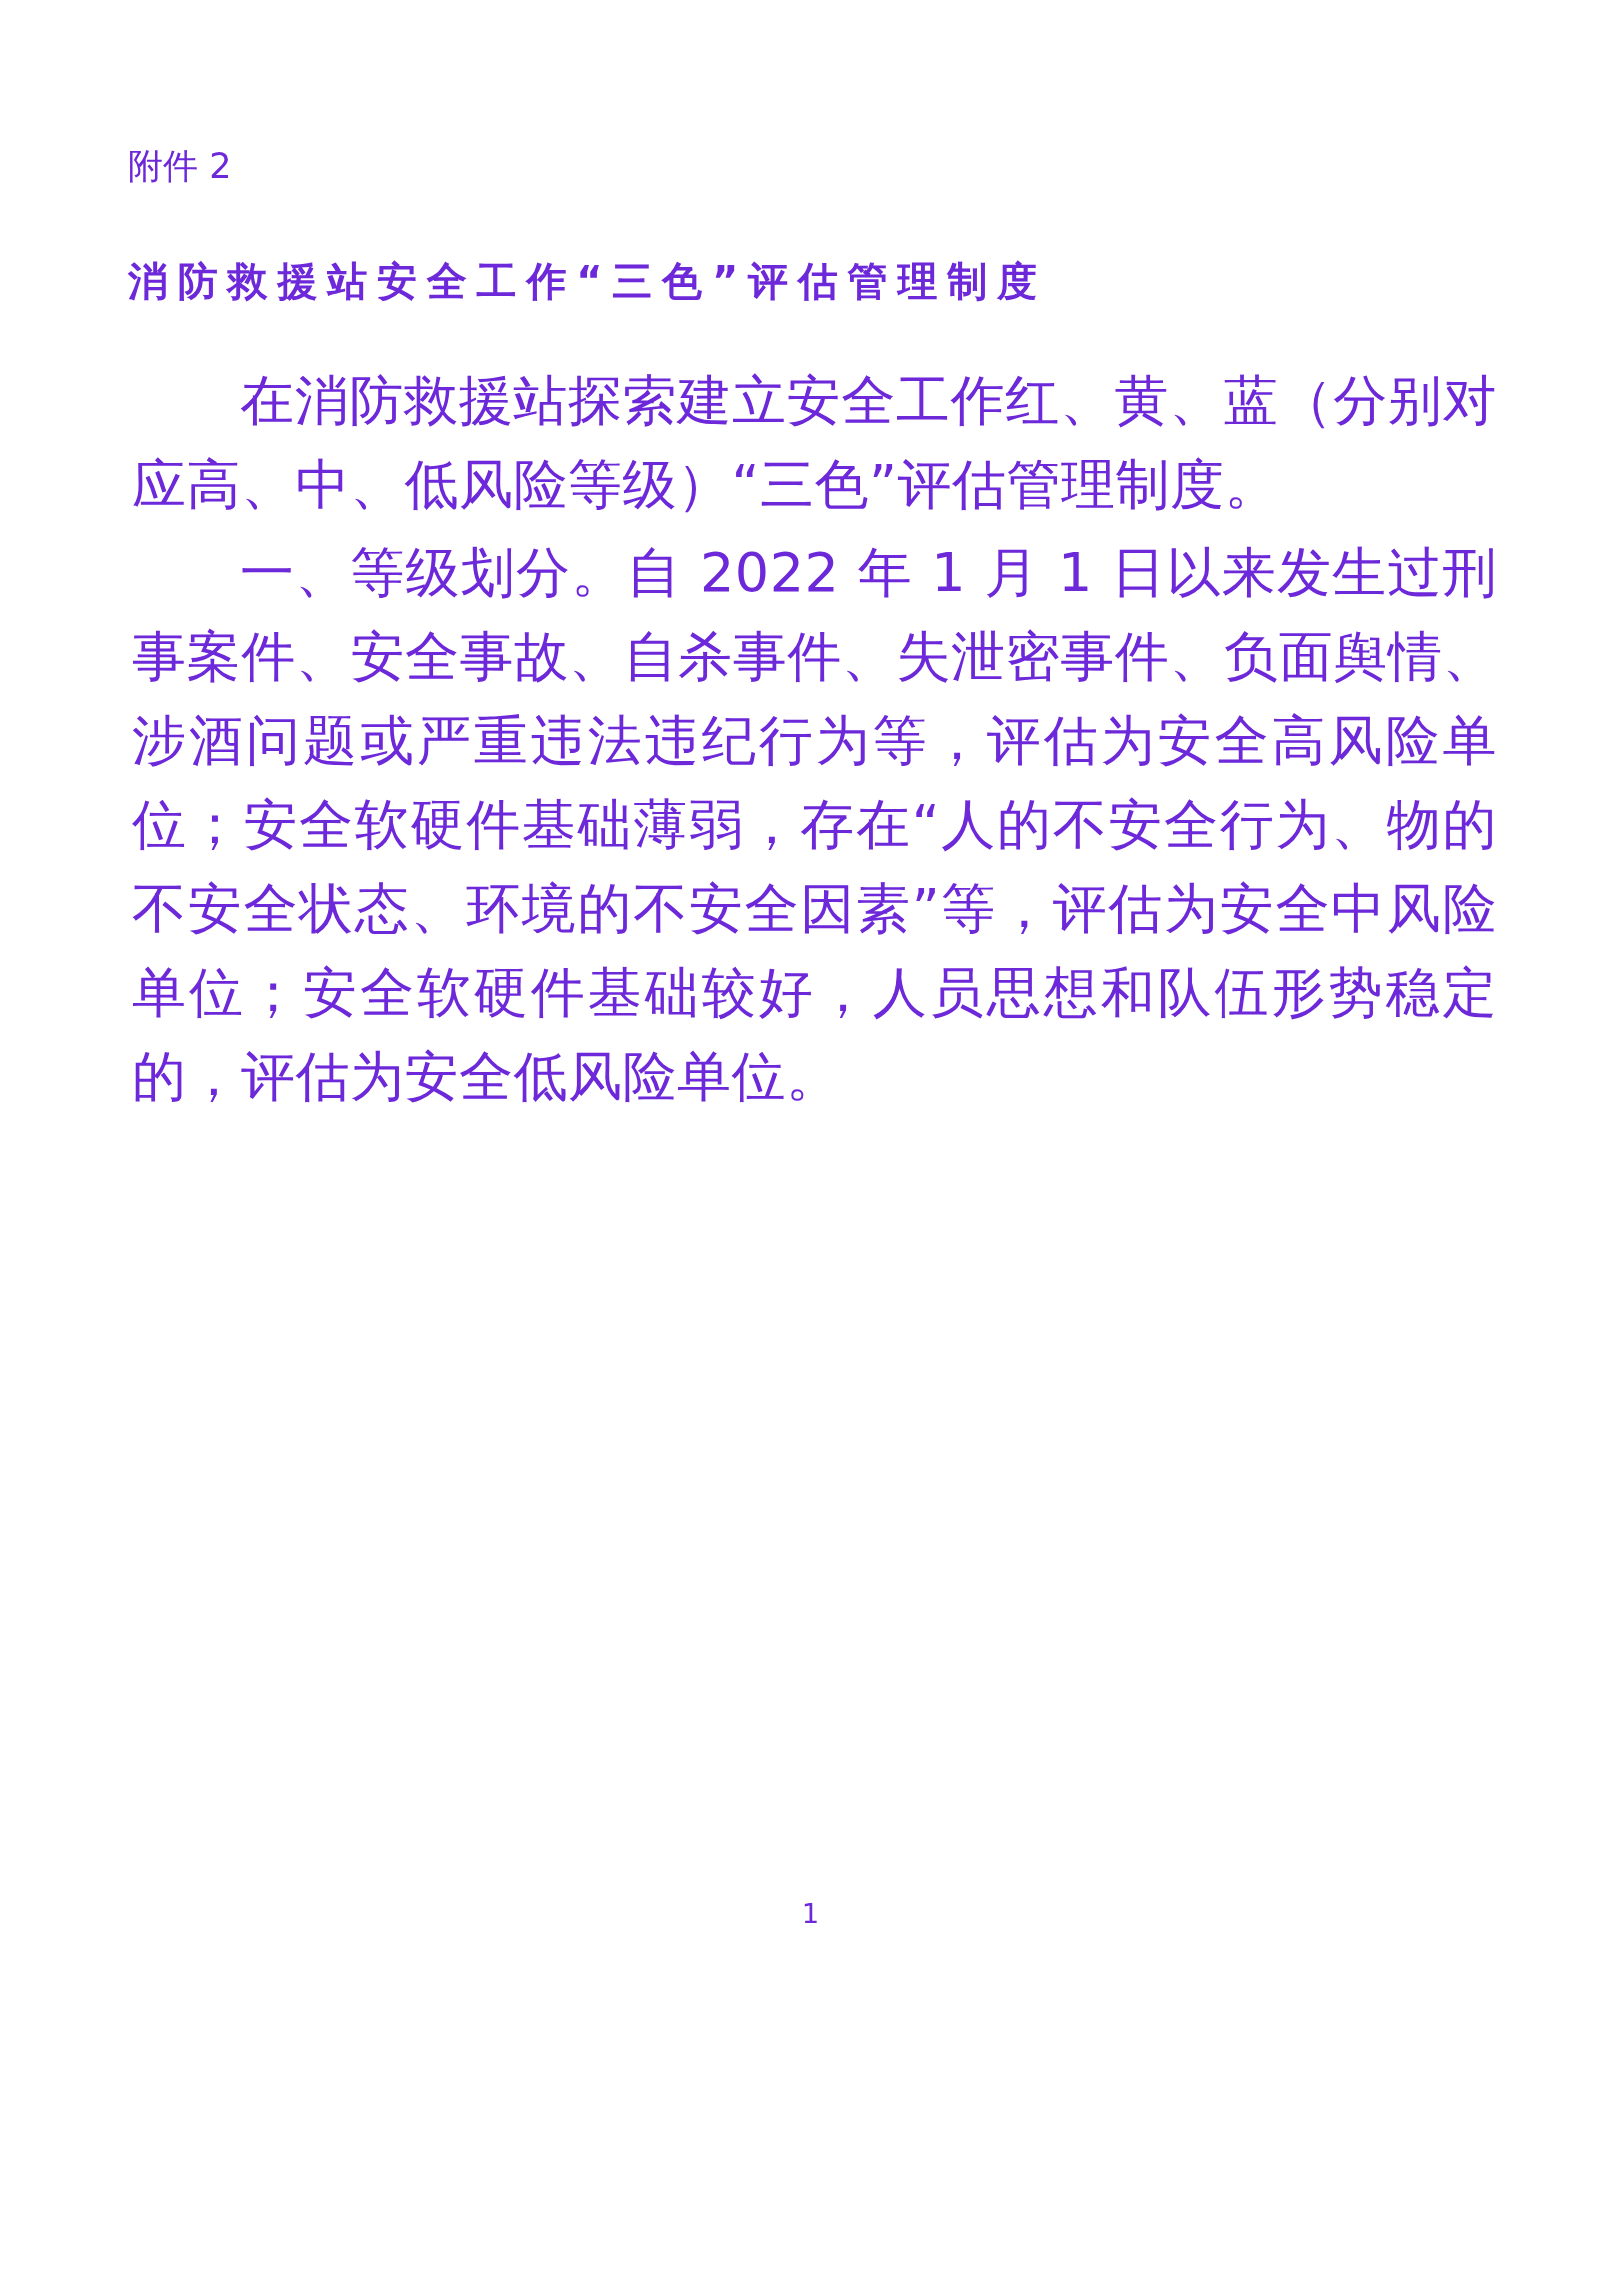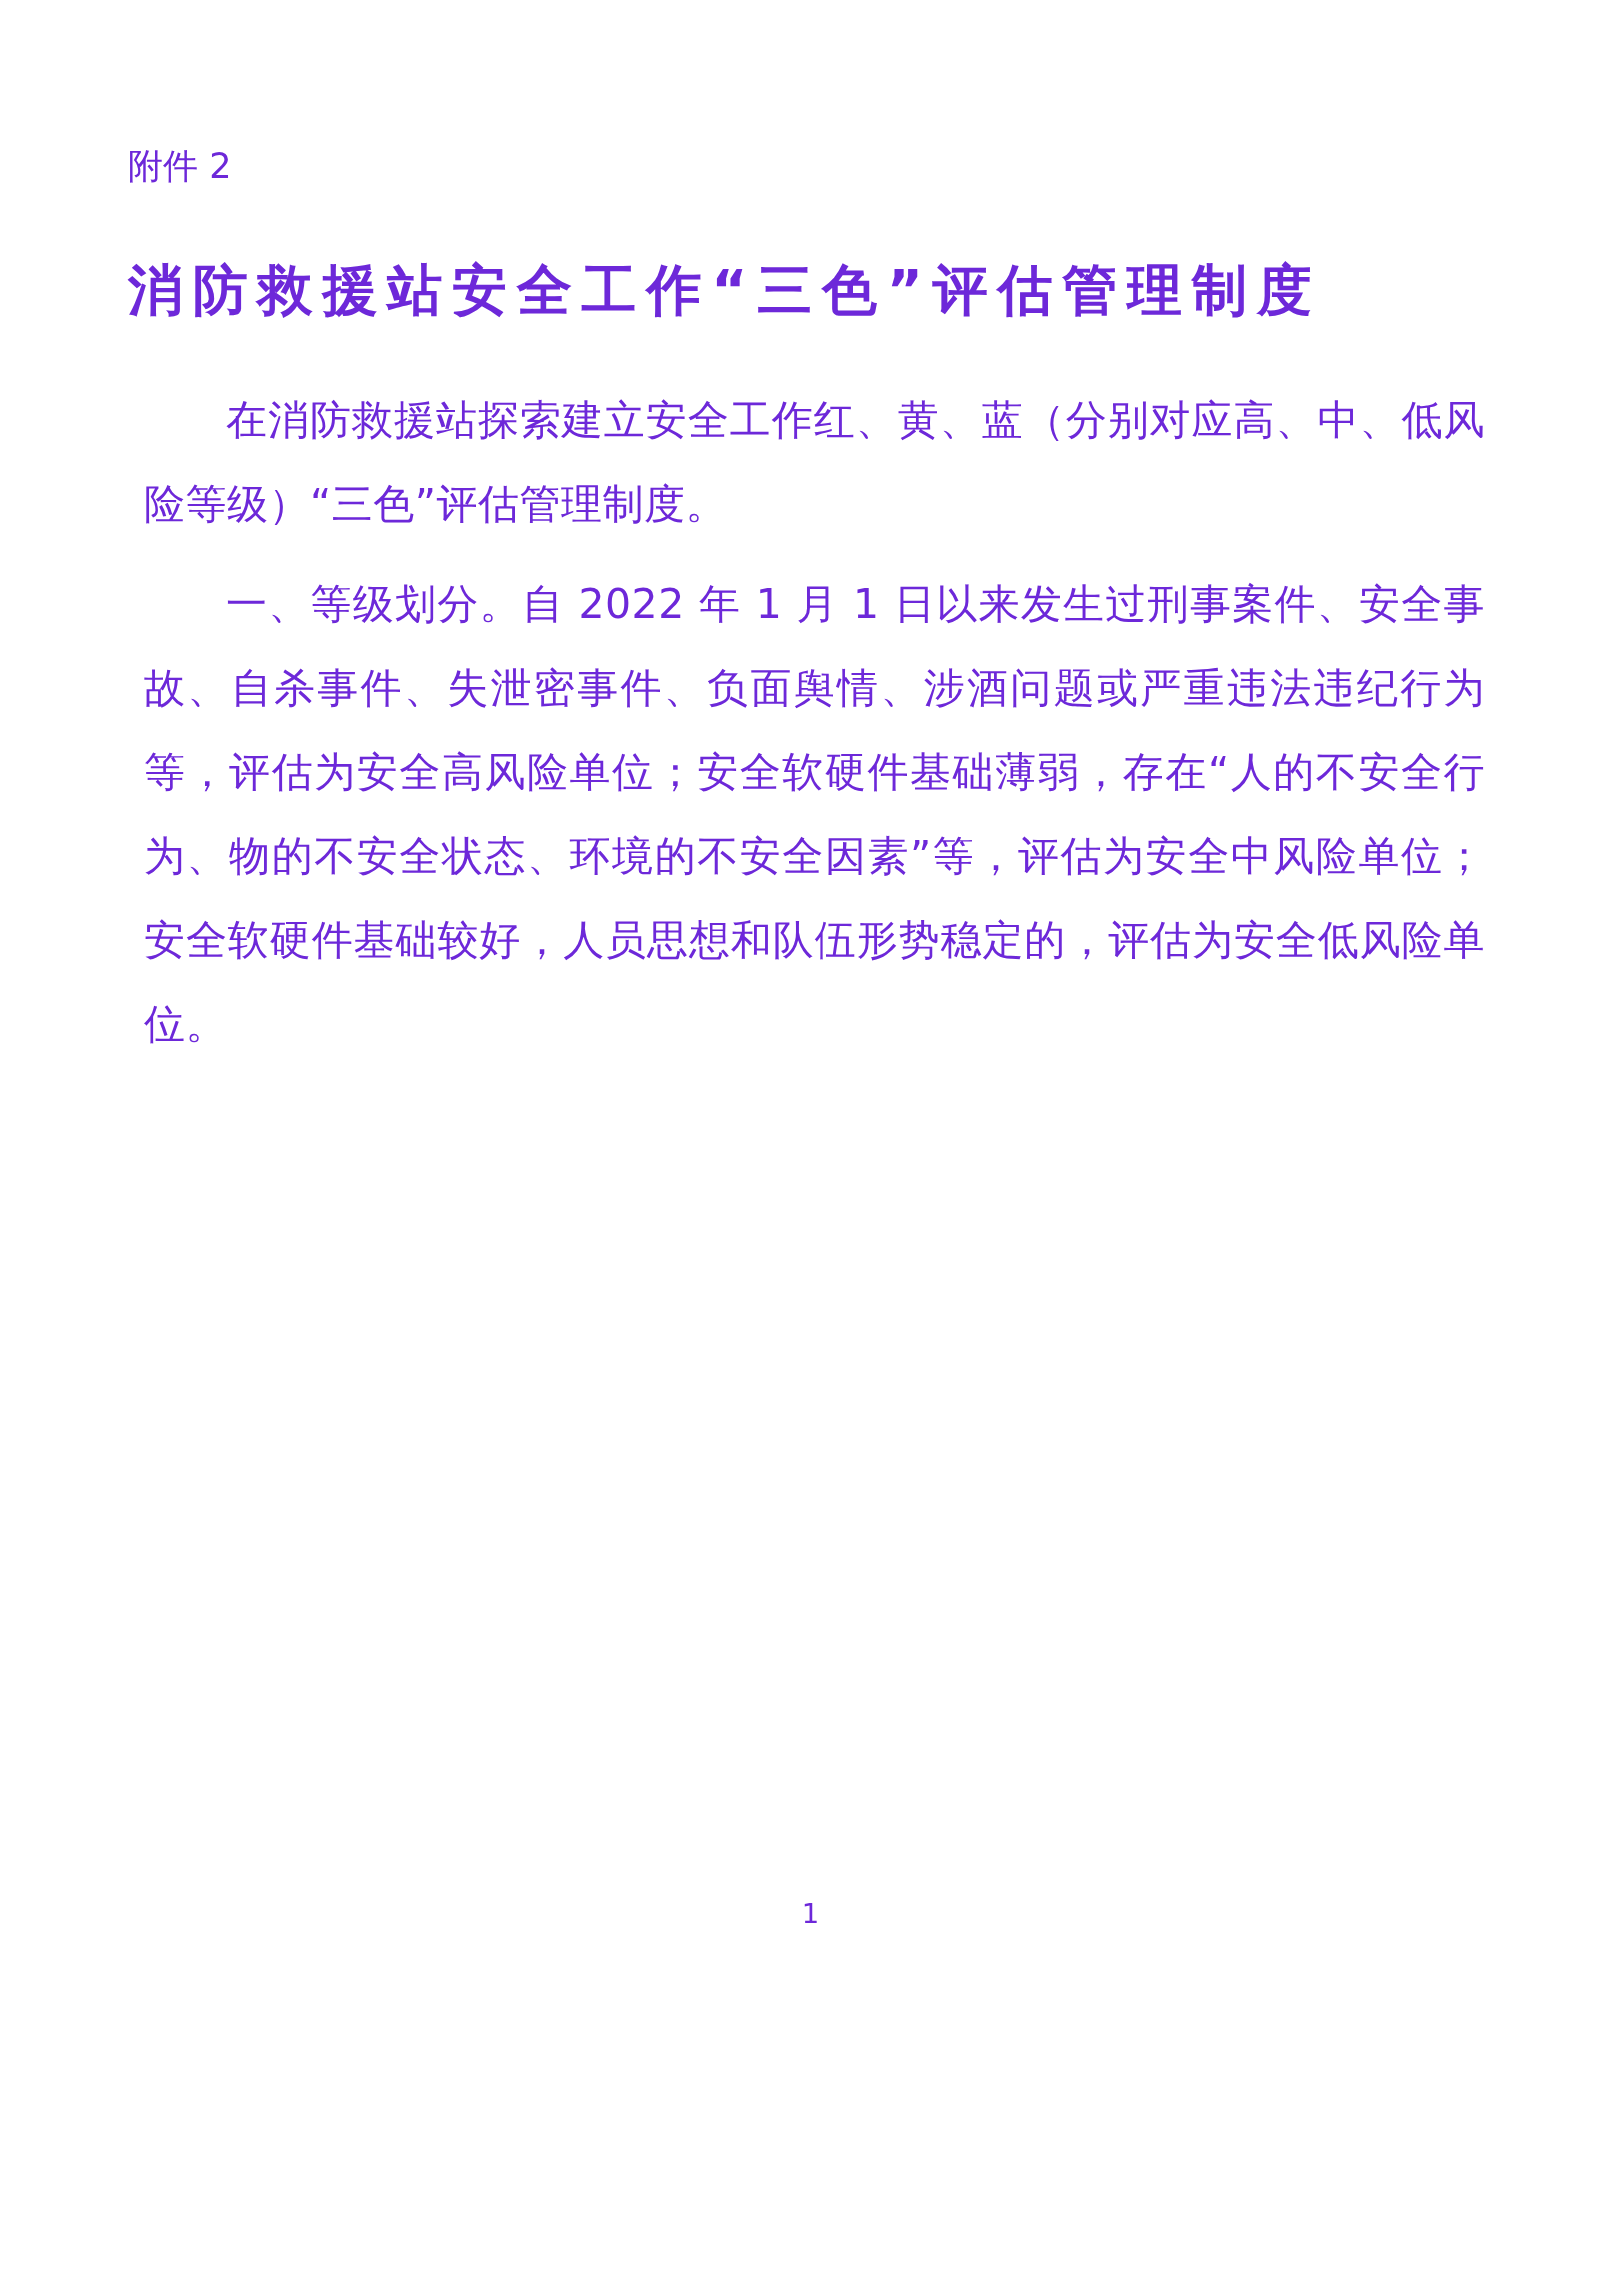--- a/index.html
+++ b/index.html
@@ -20,30 +20,30 @@
   }
   .attachment {
     font-size: 35px;
     line-height: 1.2;
     margin: 0 0 69px 0;
     font-weight: 400;
   }
   .doc-title {
     margin: 0 0 53px 0;
     font-weight: 700;
-    font-size: 55px;
+    font-size: 40px;
     line-height: 1.25;
     letter-spacing: 9.8px;
   }
   .doc-title .title-line {
     display: block;
   }
   .doc-body p {
-    margin: 16px;
-    font-size: 41px;
+    margin: 4px;
+    font-size: 54px;
     line-height: 84px;
     text-indent: 2em;
     text-align: justify;
     text-justify: inter-ideograph;
     word-break: break-all;
     letter-spacing: 0.5px;
   }
   .page-number {
     position: absolute;
     left: 0;

